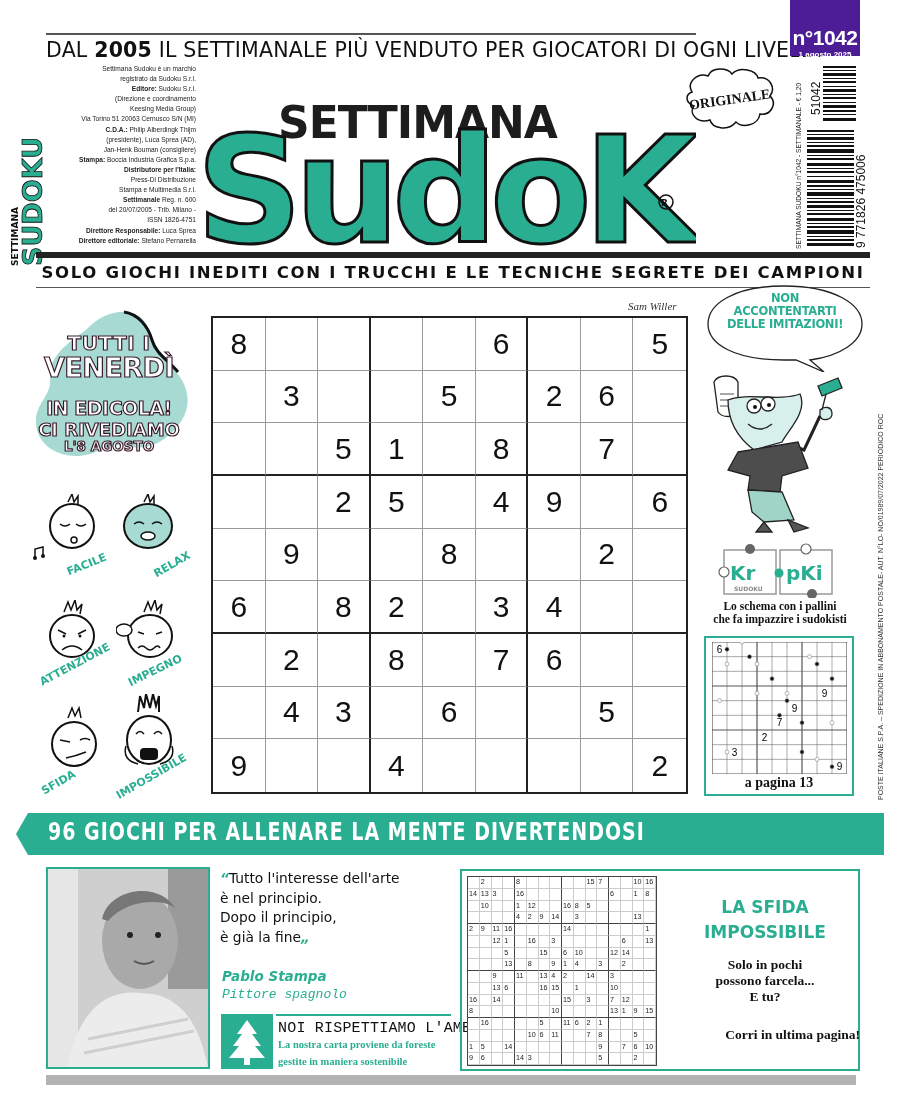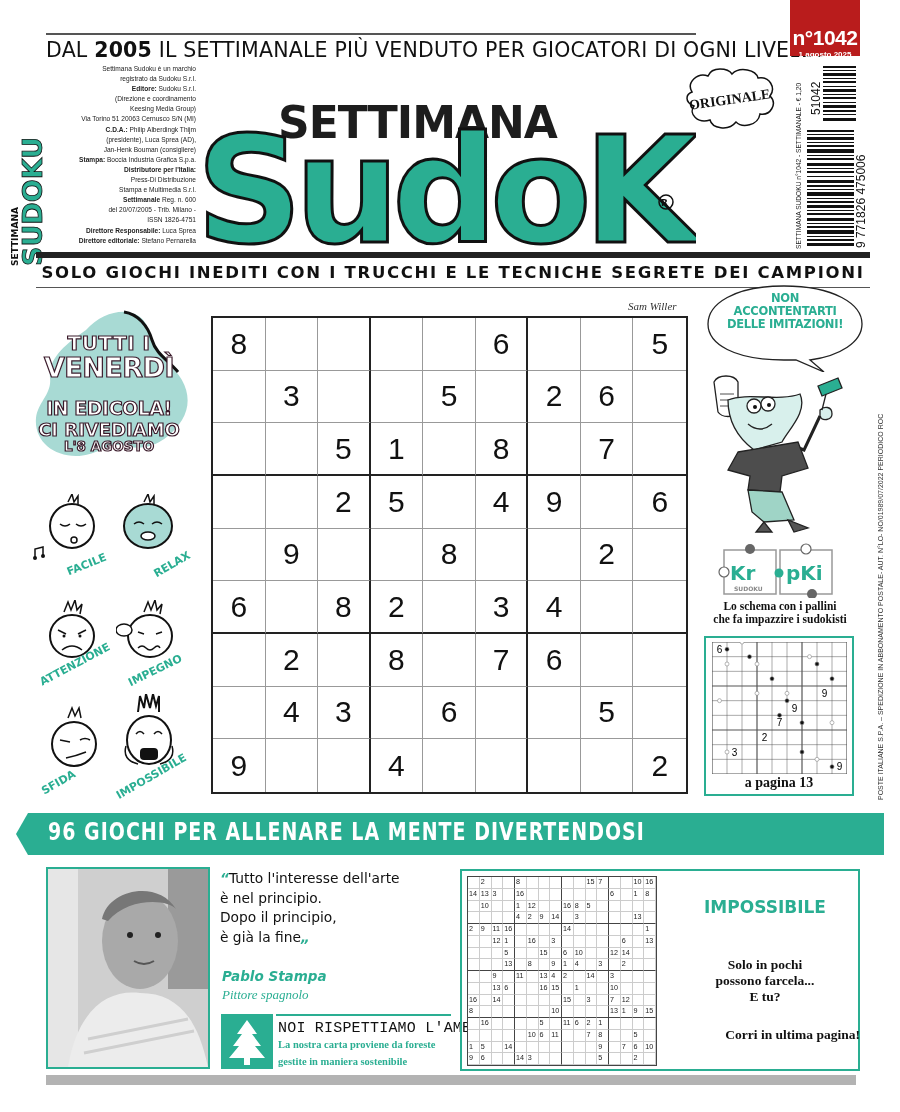--- a/index.html
+++ b/index.html
@@ -2,21 +2,21 @@
 <html><head>
 <meta charset="utf-8">
 <style>
   *{box-sizing:border-box;margin:0;padding:0}
   html,body{width:900px;height:1112px;background:#fff;overflow:hidden}
   body{position:relative;font-family:"Liberation Sans",sans-serif;color:#111}
   .abs{position:absolute}
   .top-rule{left:46px;top:33px;width:650px;height:2px;background:#555}
   .tagline{left:46px;top:38px;width:730px;font-size:20.5px;letter-spacing:0.2px;white-space:nowrap;font-family:"DejaVu Sans",sans-serif;font-weight:normal}
   .tagline b{font-weight:bold}
-  .issue-box{left:790px;top:0;width:70px;height:56px;background:#b91c1c;color:#fff;text-align:center}
+  .issue-box{left:790px;top:0;width:70px;height:56px;background:#4c1d95;color:#fff;text-align:center}
   .issue-num{font-family:"Liberation Sans Narrow","Liberation Sans",sans-serif;font-weight:bold;font-size:21px;line-height:24px;margin-top:26px;letter-spacing:-0.5px}
   .issue-date{font-size:8px;font-weight:bold;line-height:9px}
   .barcode-area{left:793px;top:62px;width:70px;height:188px}
   .vtext{writing-mode:vertical-rl;transform:rotate(180deg);white-space:nowrap}
   .credits{left:46px;top:64px;width:150px;text-align:right;font-size:6.6px;line-height:10.1px;color:#222;font-family:"Liberation Sans",sans-serif}
   .credits b{font-weight:bold}
   .spine-logo{left:2px;top:80px;width:44px;height:190px}
   .main-logo{left:196px;top:70px;width:500px;height:180px}
   .orig-badge{left:682px;top:64px;width:96px;height:70px}
   .thick-rule{left:36px;top:252px;width:834px;height:6px;background:#222}
@@ -41,21 +41,21 @@
   .kropki-box{left:704px;top:636px;width:150px;height:160px;border:2px solid #2aae92;background:#fff}
   .kropki-grid{position:absolute;left:6px;top:4px;width:135px;height:132px}
   .kropki-foot{position:absolute;left:0;bottom:3px;width:100%;text-align:center;font-family:"Liberation Serif",serif;font-weight:bold;font-size:14px}
   .postal{left:870px;top:300px;width:20px;height:500px;font-size:7px;color:#333;display:flex;justify-content:center}
   .banner{left:16px;top:813px;width:868px;height:42px}
   .banner-text{left:48px;top:817px;font-family:"DejaVu Sans Condensed","DejaVu Sans",sans-serif;font-weight:bold;color:#fff;font-size:24.5px;letter-spacing:1.2px;white-space:nowrap;transform:scaleX(0.86);transform-origin:left center}
   .photo{left:46px;top:867px;width:164px;height:202px;border:2px solid #2aae92;overflow:hidden;background:#d9d9d9}
   .quote{left:220px;top:869px;width:230px;font-family:"DejaVu Sans",sans-serif;font-size:13.8px;line-height:19.5px;color:#111}
   .quote .qm{color:#2aae92;font-weight:bold;font-style:italic}
   .q-author{left:222px;top:968px;font-family:"DejaVu Sans",sans-serif;font-style:italic;font-weight:bold;color:#2aae92;font-size:13.5px}
-  .q-role{left:222px;top:987px;font-family:Liberation Serif, serif;font-style:italic;color:#2aae92;font-size:13px}
+  .q-role{left:222px;top:987px;font-family:Liberation Mono, monospace;font-style:italic;color:#2aae92;font-size:13px}
   .eco-icon{left:221px;top:1014px;width:52px;height:55px;background:#2aae92}
   .eco-rule{left:276px;top:1014px;width:175px;height:2px;background:#2aae92}
   .eco-title{left:278px;top:1020px;font-family:Liberation Mono, monospace;font-size:15px;letter-spacing:0.2px;color:#111;white-space:nowrap}
   .eco-text{left:278px;top:1036px;width:180px;font-family:"Liberation Serif",serif;font-weight:bold;color:#2aae92;font-size:10.5px;line-height:17px}
   .sfida-box{left:460px;top:869px;width:400px;height:202px;border:2px solid #2aae92;border-top-width:2px}
   .killer{left:467px;top:876px;width:190px;height:190px;border:1.5px solid #444;background:#fff}
   .killer-grid{display:grid;grid-template-columns:repeat(16,1fr);grid-template-rows:repeat(16,1fr);width:100%;height:100%}
   .kcell{font-size:7.2px;line-height:8px;padding:1px 0 0 1px;color:#222;border-right:0.5px solid #ccc;border-bottom:0.5px solid #ccc;white-space:nowrap;overflow:hidden}
   .kcell.vb{border-right:1px solid #444}
   .kcell.hb{border-bottom:1px solid #444}
@@ -728,20 +728,21 @@
       <div class="kcell"></div>
       <div class="kcell"></div>
       <div class="kcell vb">5</div>
       <div class="kcell"></div>
       <div class="kcell"></div>
       <div class="kcell">2</div>
       <div class="kcell"></div>
     </div>
 </div>
 <div class="abs sfida-title">
+  <div>LA SFIDA</div>
   <div>IMPOSSIBILE</div>
 </div>
 <div class="abs sfida-sub">
   <div>Solo in pochi</div>
   <div>possono farcela...</div>
   <div>E tu?</div>
 </div>
 <div class="abs sfida-cta">Corri in ultima pagina!</div>
 
 <div class="abs bottom-bar"></div>

